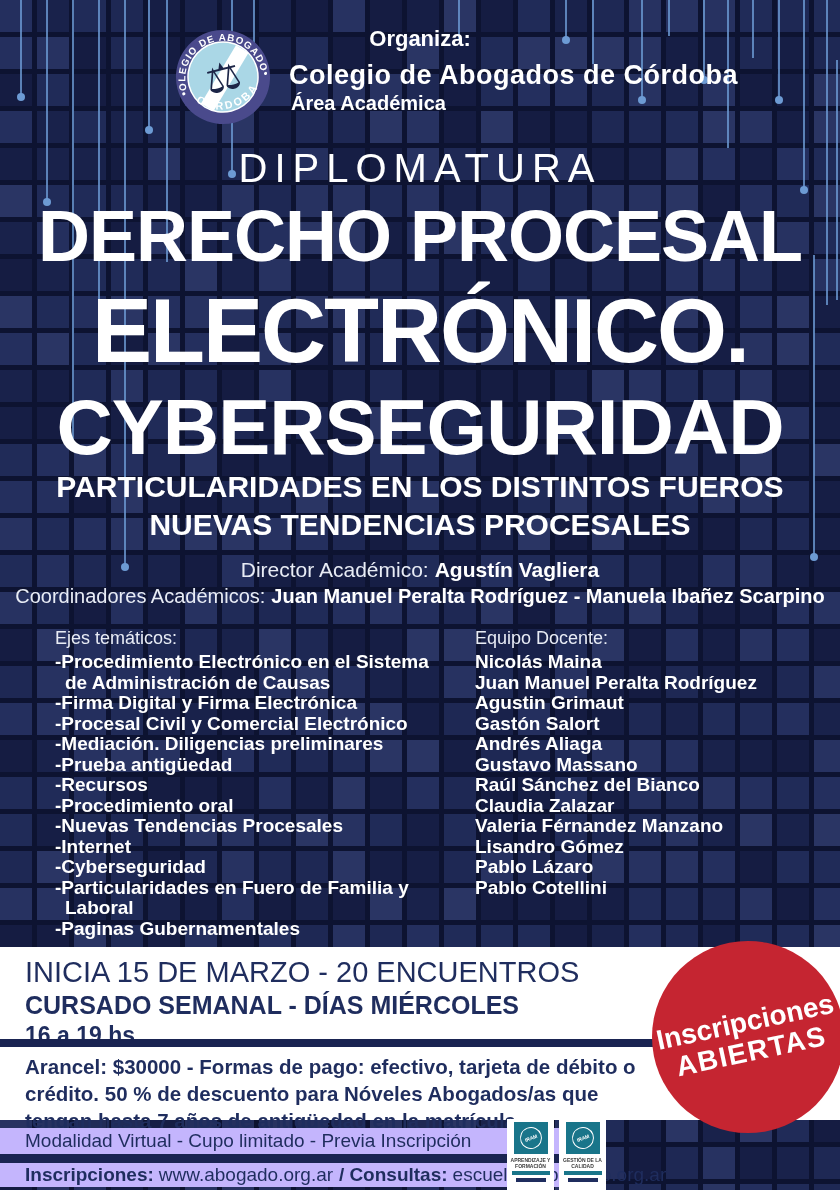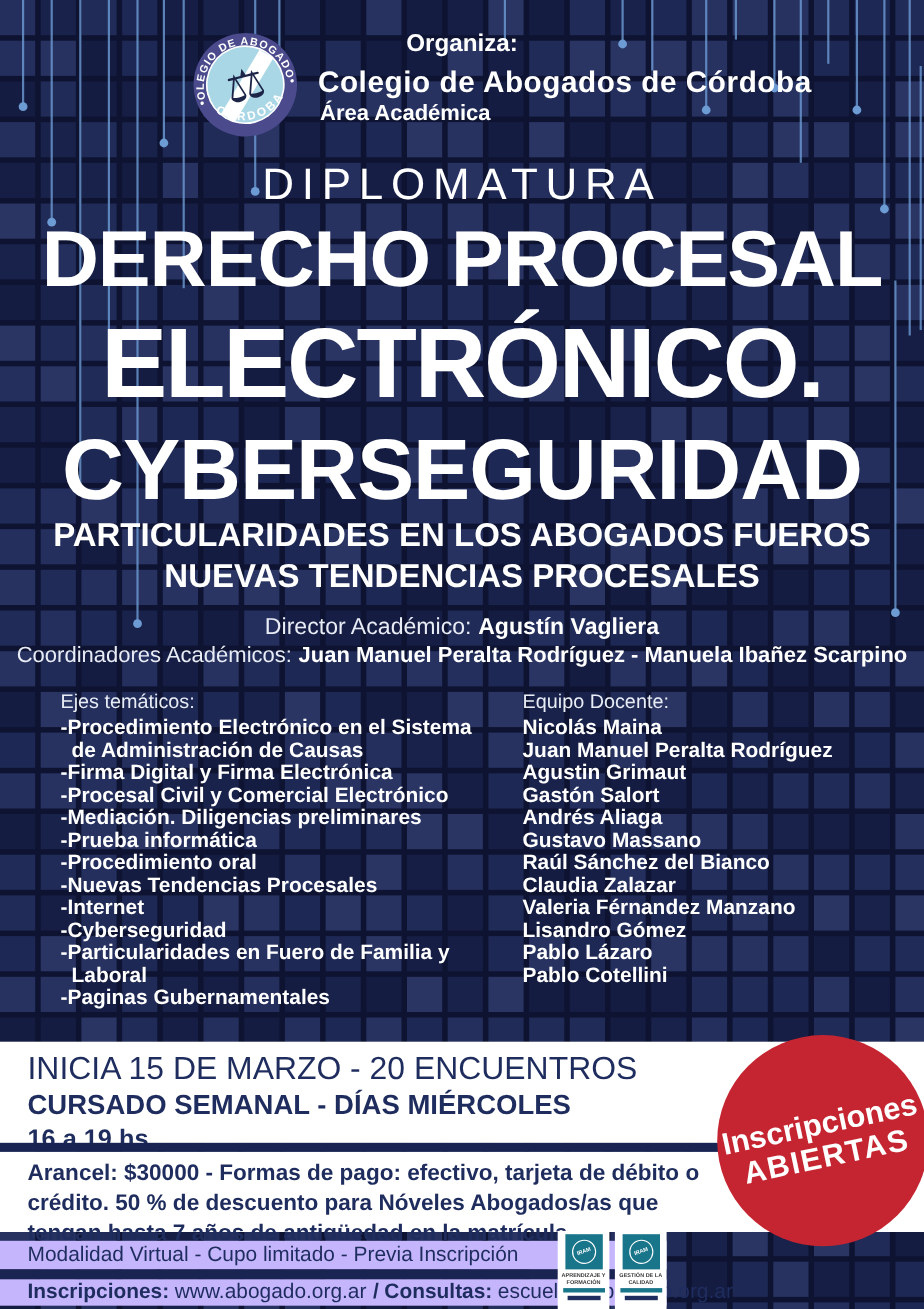--- a/index.html
+++ b/index.html
@@ -919,42 +919,43 @@
     <div class="org-name">Colegio de Abogados de Córdoba</div>
     <div class="dept-name">Área Académica</div>
 
     <div class="kicker">DIPLOMATURA</div>
     <div class="big-title">
       <div class="t1">DERECHO PROCESAL</div>
       <div class="t2">ELECTRÓNICO.</div>
       <div class="t3">CYBERSEGURIDAD</div>
     </div>
     <div class="subtitle">
-      <div>PARTICULARIDADES EN LOS ABOGADOS FUEROS</div>
+      <div>PARTICULARIDADES EN LOS DISTINTOS FUEROS</div>
       <div>NUEVAS TENDENCIAS PROCESALES</div>
     </div>
 
     <div class="staff">
       <div class="row1">
         <span class="lbl">Director  Académico:</span><span class="val">Agustín Vagliera</span>
       </div>
       <div class="row2">
         <span class="lbl">Coordinadores Académicos:</span><span class="val">Juan Manuel Peralta Rodríguez - Manuela Ibañez Scarpino</span>
       </div>
     </div>
 
     <div class="topics">
       <p class="col-heading">Ejes temáticos:</p>
       <ul>
 
       <li>-Procedimiento Electrónico en el Sistema de Administración de Causas</li>
           <li>-Firma Digital y Firma Electrónica</li>
           <li>-Procesal Civil y Comercial Electrónico</li>
           <li>-Mediación. Diligencias preliminares</li>
-          <li>-Prueba informática</li>
+          <li>-Prueba antigüedad</li>
+          <li>-Recursos</li>
           <li>-Procedimiento oral</li>
           <li>-Nuevas Tendencias Procesales</li>
           <li>-Internet</li>
           <li>-Cyberseguridad</li>
           <li>-Particularidades en Fuero de Familia y Laboral</li>
           <li>-Paginas Gubernamentales</li>
         </ul>
     </div>
     <div class="faculty">
       <p class="col-heading">Equipo Docente:</p>

